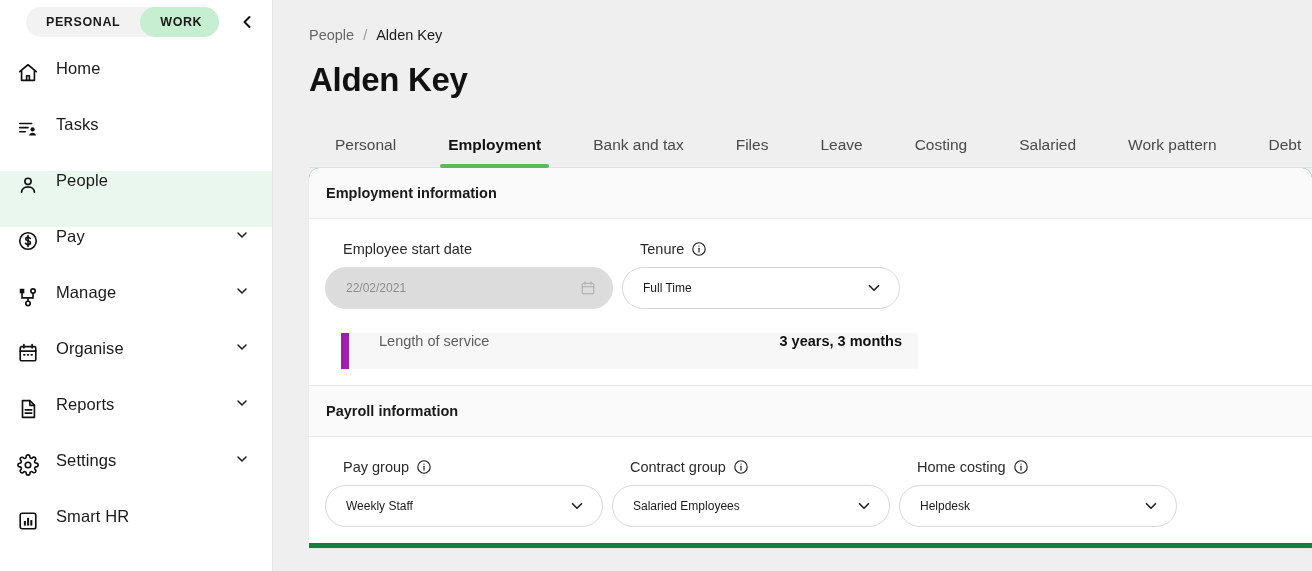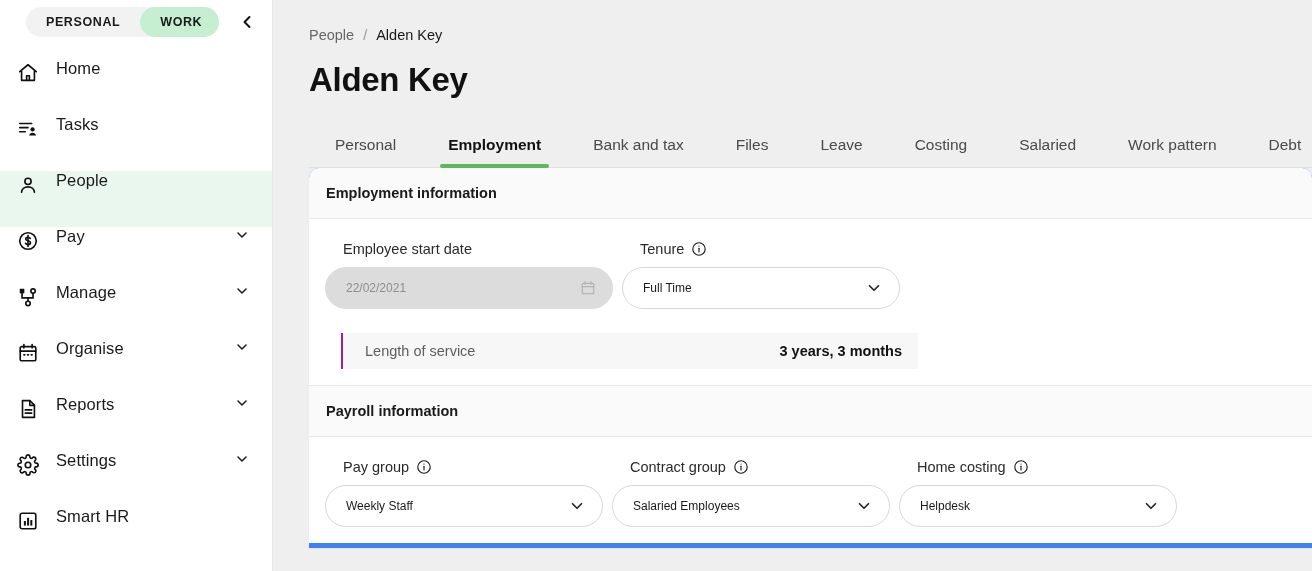--- a/index.html
+++ b/index.html
@@ -133,21 +133,21 @@
   .tab.active::after {
     content: ""; position: absolute;
     left: 18px; right: 18px; bottom: -1px;
     height: 4px; background: #5cb85c;
     border-radius: 2px;
   }
 
   
   .card {
     margin-left: 36px;
-    background: #3b82f6;
+    background: #15803d;
     border-radius: 10px 10px 0 0;
     box-shadow: 0 1px 2px rgba(0,0,0,0.04);
     overflow: hidden;
     min-height: 380px;
   }
   .section-head {
     background: #fafafa;
     border-bottom: 1px solid #e8e8e8;
     padding: 17px 0 17px 17px;
     font-size: 14.5px;
@@ -193,23 +193,23 @@
   .control .chev { display: flex; align-items: center; color: #222; }
   .w-date { width: 288px; }
   .w-tenure { width: 278px; }
   .w-sel { width: 278px; }
 
   .los {
     margin: 24px 0 0 16px;
     width: 577px;
     height: 36px;
     background: #f7f7f7;
-    border-left: 2px solid #a21caf;
-    display: flex; align-items: center;
-    padding: 0 16px 0 22px;
+    border-left: 8px solid #a21caf;
+    display: flex; 
+    padding: 0 16px 0 30px;
     font-size: 14.5px;
   }
   .los-label { color: #5e5e5e; flex: 1 1 auto; }
   .los-value { font-weight: bold; color: #111; }
 
   .divider { height: 1px; background: #e8e8e8; }
 </style>
 </head>
 <body>
 

